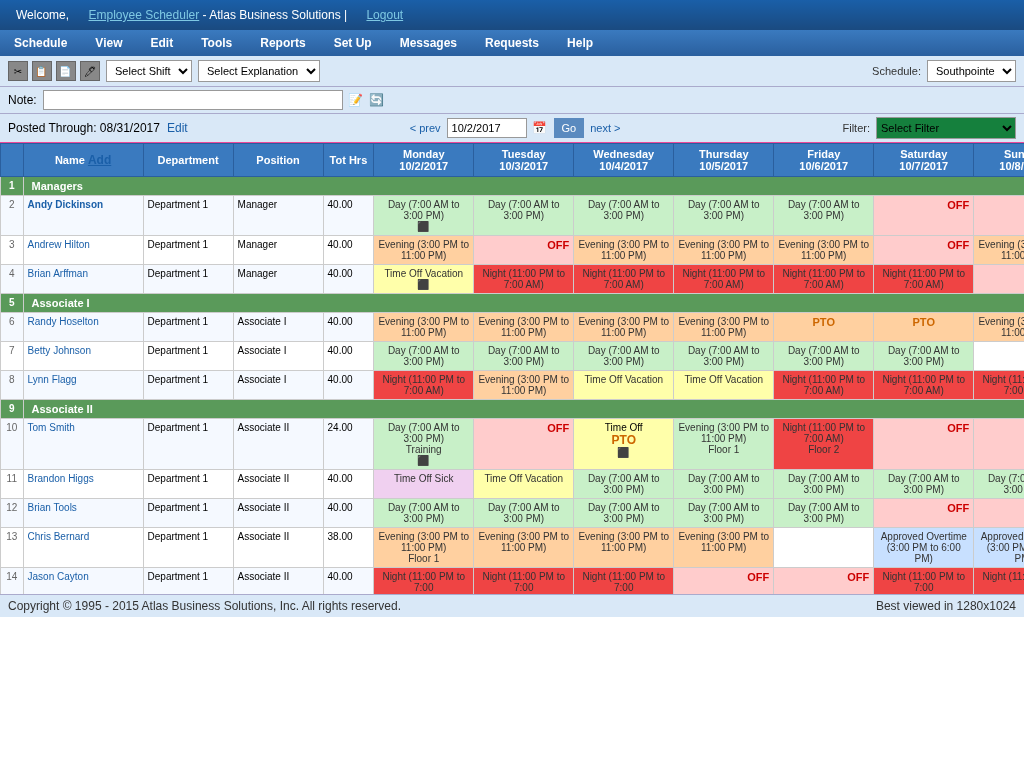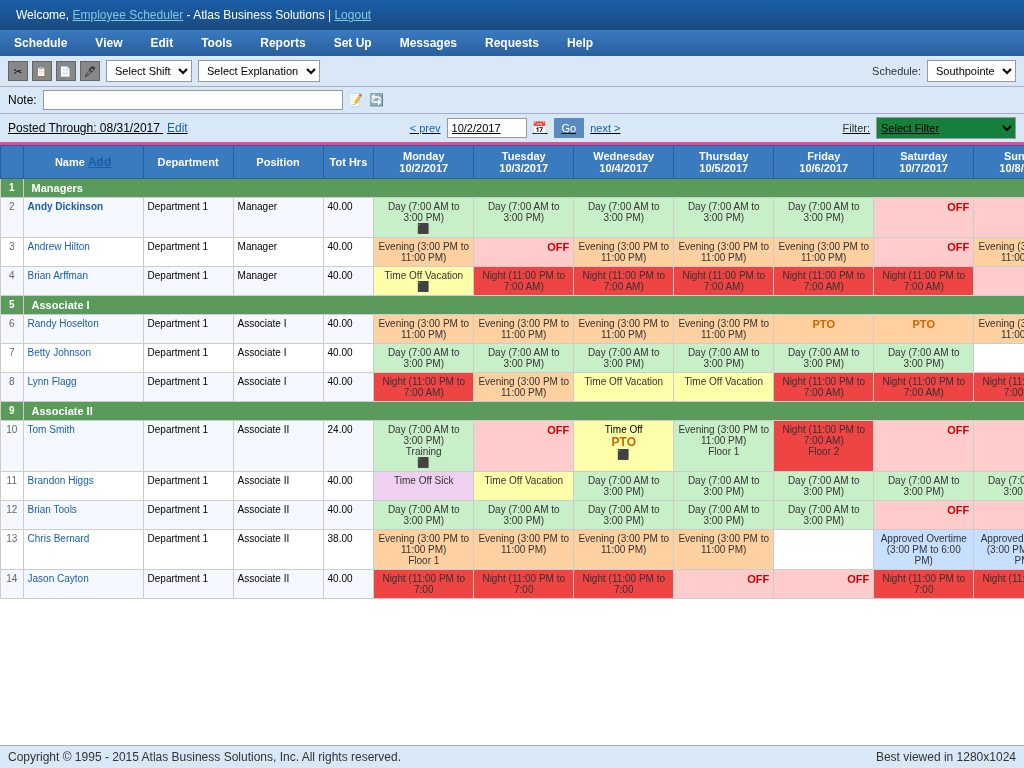--- a/index.html
+++ b/index.html
@@ -3,50 +3,50 @@
   <meta charset="utf-8">
   <style>
     * { box-sizing: border-box; margin: 0; padding: 0; font-family: Arial, sans-serif; font-size: 12px; }
     body { background: #fff; width: 1024px; height: 768px; overflow: hidden; }
 
     
     #header { background: linear-gradient(to bottom, #1a5fa8, #1a4a80); padding: 8px 16px; display: flex; justify-content: space-between; align-items: center; }
     #logo { color: white; font-size: 18px; font-weight: bold; }
     #logo span { color: #7ec8e3; }
     #header-right { color: white; font-size: 12px; }
-    #header-right a { color: #7ec8e3; text-decoration: underline; cursor: pointer; }
+    #header-right a { color: #7ec8e3; text-decoration: underline; cursor: pointer; margin-left: 16px; }
 
     
     #nav { background: linear-gradient(to bottom, #3a7abf, #2a5f9e); display: flex; padding: 0; }
     .nav-item { color: white; padding: 6px 14px; cursor: pointer; font-size: 12px; font-weight: bold; }
 
     
     #toolbar { background: #d9e8f7; border-bottom: 1px solid #aac; padding: 4px 8px; display: flex; align-items: center; gap: 6px; flex-wrap: wrap; }
     .toolbar-icon { width: 20px; height: 20px; background: #888; border: 1px solid #666; cursor: pointer; display: inline-flex; align-items: center; justify-content: center; font-size: 10px; }
     .toolbar-select { height: 22px; font-size: 11px; border: 1px solid #999; background: white; padding: 0 4px; cursor: pointer; }
     .toolbar-section { display: flex; align-items: center; gap: 4px; }
     .toolbar-right { margin-left: auto; display: flex; align-items: center; gap: 6px; }
     .toolbar-label { font-size: 11px; color: #333; }
 
     
     #notebar { background: #d9e8f7; border-bottom: 1px solid #aac; padding: 3px 8px; display: flex; align-items: center; gap: 6px; }
     #notebar input { flex: 1; max-width: 300px; height: 20px; border: 1px solid #999; padding: 0 4px; font-size: 11px; }
 
     
-    #postedbar { background: #d9e8f7; border-bottom: 3px solid #ec4899; padding: 3px 8px; display: flex; align-items: center; gap: 10px; justify-content: space-between; text-decoration: underline; }
+    #postedbar { background: #d9e8f7; border-bottom: 1px solid #ec4899; padding: 3px 8px; display: flex; align-items: center; gap: 10px; justify-content: space-between; }
     .posted-section { display: flex; align-items: center; gap: 6px; }
     .posted-text { font-size: 11px; }
     .posted-text a { color: #1a5fa8; cursor: pointer; }
     .nav-btn { font-size: 11px; color: #1a5fa8; cursor: pointer; text-decoration: none; }
     .date-input { height: 20px; border: 1px solid #999; padding: 0 4px; font-size: 11px; width: 80px; }
     .go-btn { height: 20px; background: #5a8abf; color: white; border: none; padding: 0 8px; cursor: pointer; font-size: 11px; }
     .filter-select { height: 22px; font-size: 11px; border: 1px solid #999; background: #15803d; padding: 0 0; width: 140px; }
 
     
-    #calendar-wrap { overflow-y: auto; height: 600px; }
+    #calendar-wrap { overflow-y: auto; height: 451px; }
     table { width: 100%; border-collapse: collapse; }
     thead th { background: #3a7abf; color: white; padding: 4px 6px; text-align: center; font-size: 11px; border: 1px solid #2a5f9e; white-space: nowrap; position: sticky; top: 0; z-index: 10; }
     thead th.name-col { min-width: 120px; }
     thead th.dept-col { min-width: 90px; }
     thead th.pos-col { min-width: 90px; }
     thead th.tot-col { min-width: 50px; }
     thead th.day-col { min-width: 100px; }
 
     tbody td { padding: 3px 4px; border: 1px solid #ccc; vertical-align: top; font-size: 10px; }
     .row-num { text-align: center; color: #666; font-size: 10px; }

